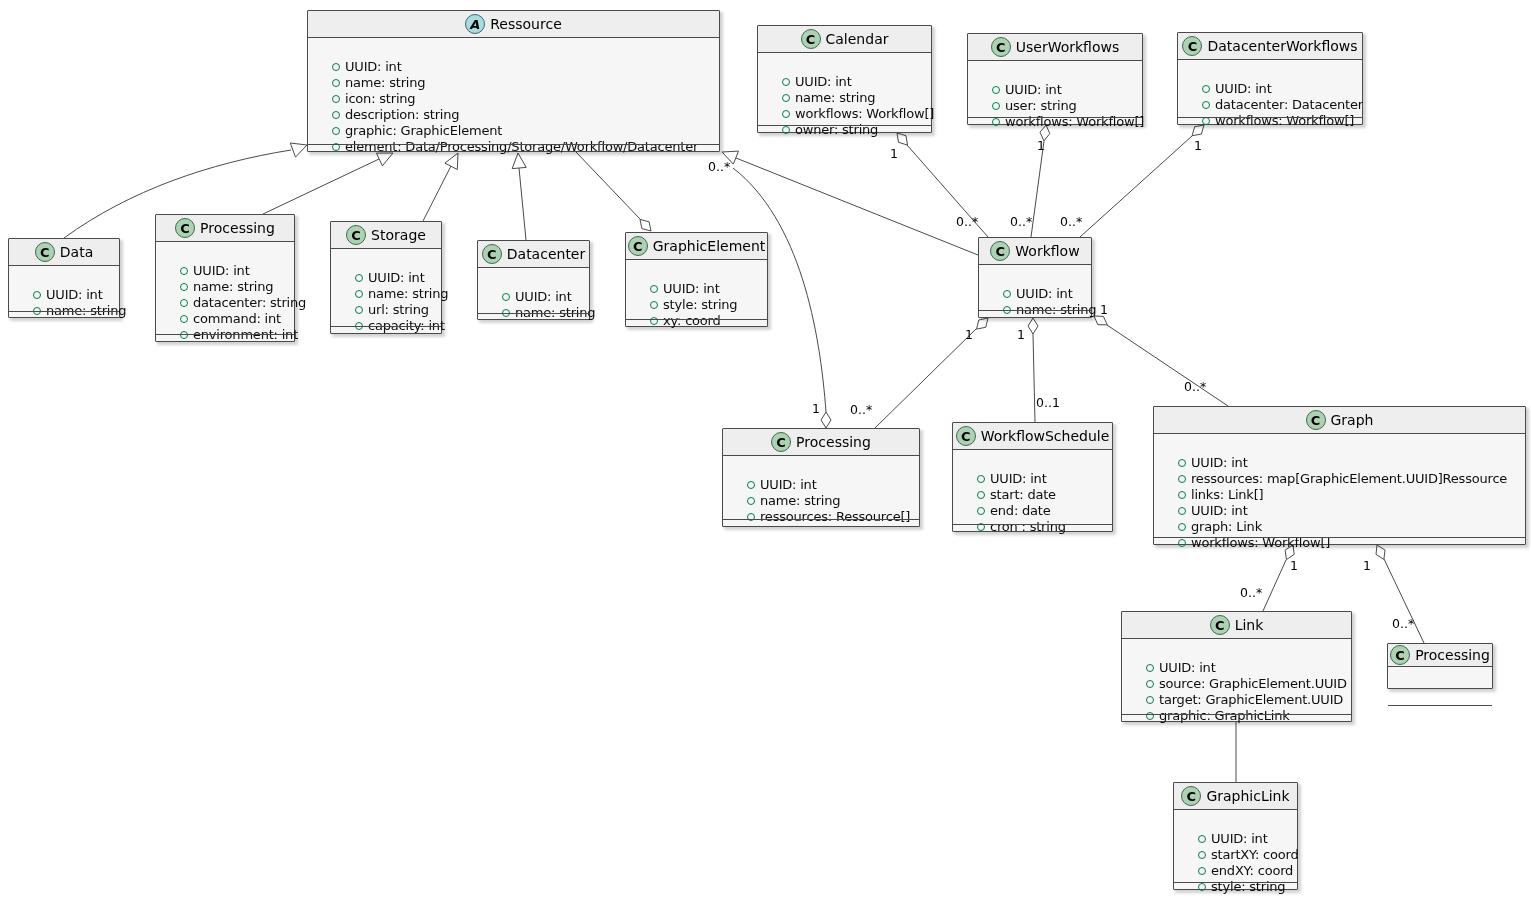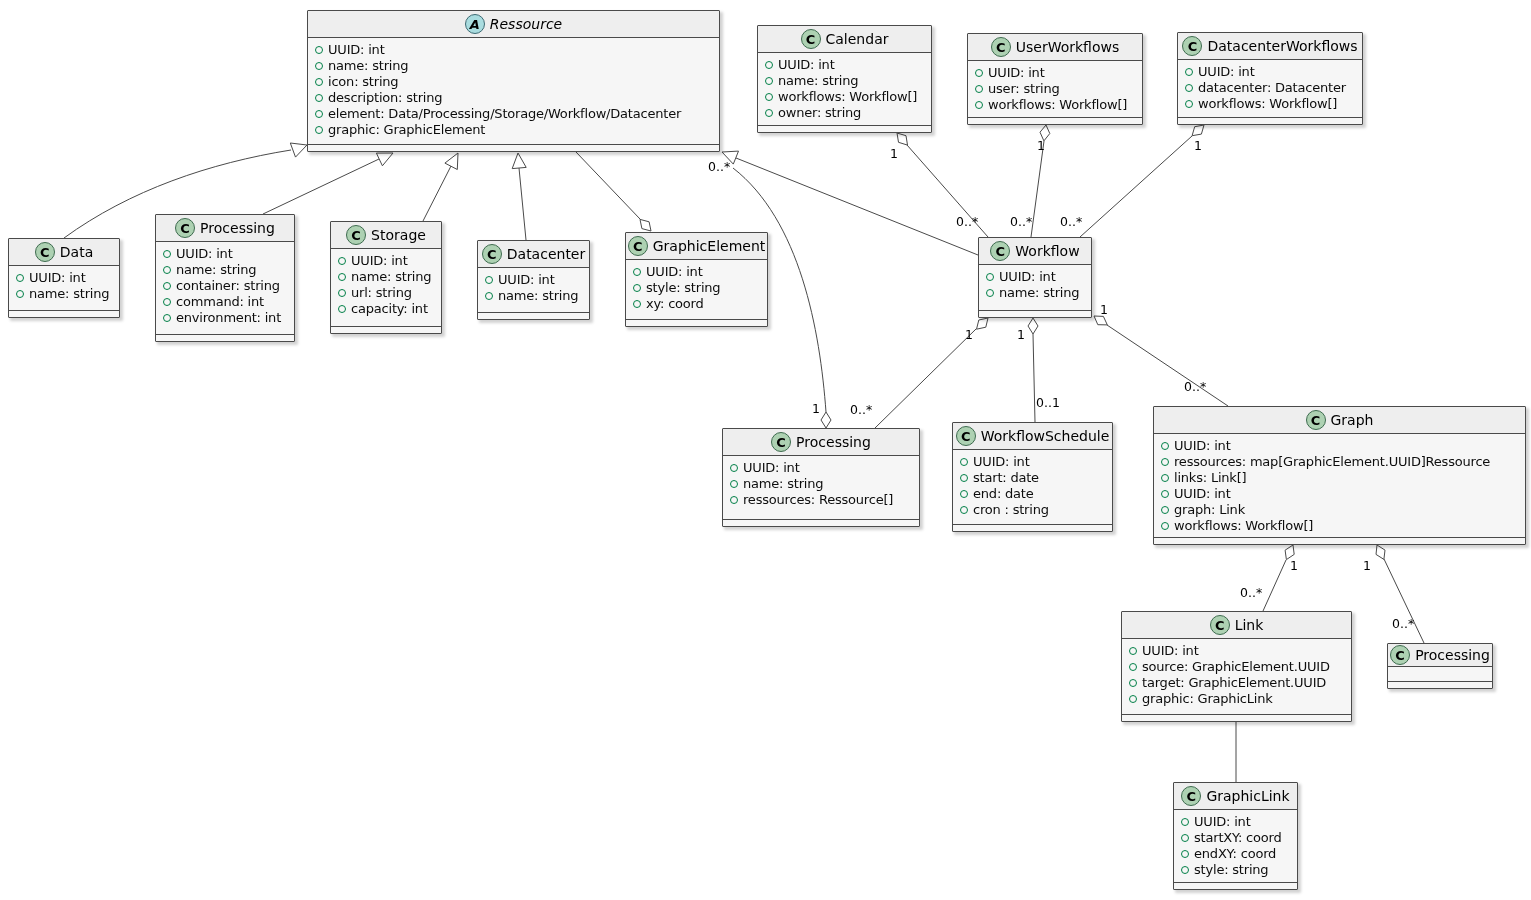--- a/index.html
+++ b/index.html
@@ -16,23 +16,23 @@
     padding:3px 6px 3px;border-bottom:1px solid #4a4a4a;background:#eeeeee;
     font-size:14px;color:#000;white-space:nowrap;flex:0 0 auto;
   }
   .icon-circle{
     width:20px;height:20px;border-radius:50%;flex:0 0 auto;
     display:flex;align-items:center;justify-content:center;
     font-weight:bold;font-size:13px;color:#000;box-sizing:border-box;
   }
   .icon-class{background:#ADD1B2;border:1px solid #3e6b4f;}
   .icon-abstract{background:#A9DCDF;border:1px solid #3d6a73;font-style:italic;}
-  .abstract-name{font-style:italic;}
+  .abstract-name{}
   .uml-attrs{
-    list-style:none;margin:0;padding:4px 7px 3px;flex:1 1 auto;min-height:4px;
+    list-style:none;margin:17px;padding:4px 7px 3px;flex:1 1 auto;min-height:4px;
   }
   .uml-attrs li{display:flex;align-items:center;gap:5px;font-size:13px;line-height:16px;white-space:nowrap;color:#0d0d0d;letter-spacing:-0.2px;}
   .vis{width:6px;height:6px;border:1.3px solid #038048;border-radius:50%;flex:0 0 auto;background:transparent;}
   .uml-footer{border-top:1px solid #4a4a4a;height:6px;flex:0 0 auto;}
   .mult{position:absolute;font-size:12.5px;color:#000;white-space:nowrap;}
 </style>
 </head>
 <body>
 
 <div id="canvas">
@@ -155,26 +155,26 @@
         <li>
           <span class="vis"></span>
           <span>icon: string</span>
         </li>
         <li>
           <span class="vis"></span>
           <span>description: string</span>
         </li>
         <li>
           <span class="vis"></span>
+          <span>graphic: GraphicElement</span>
+        </li>
+        <li>
+          <span class="vis"></span>
           <span>element: Data/Processing/Storage/Workflow/Datacenter</span>
         </li>
-        <li>
-          <span class="vis"></span>
-          <span>graphic: GraphicElement</span>
-        </li>
       </ul>
     <div class="uml-footer"></div>
   </div>
 
   <div class="uml-class" style="left:8px;top:238px;width:112px;height:80px;">
     <div class="uml-title">
       <span class="icon-circle icon-class">C</span>
       <span>Data</span>
     </div>
     <ul class="uml-attrs">
@@ -199,21 +199,21 @@
         <li>
           <span class="vis"></span>
           <span>UUID: int</span>
         </li>
         <li>
           <span class="vis"></span>
           <span>name: string</span>
         </li>
         <li>
           <span class="vis"></span>
-          <span>container: string</span>
+          <span>datacenter: string</span>
         </li>
         <li>
           <span class="vis"></span>
           <span>command: int</span>
         </li>
         <li>
           <span class="vis"></span>
           <span>environment: int</span>
         </li>
       </ul>

